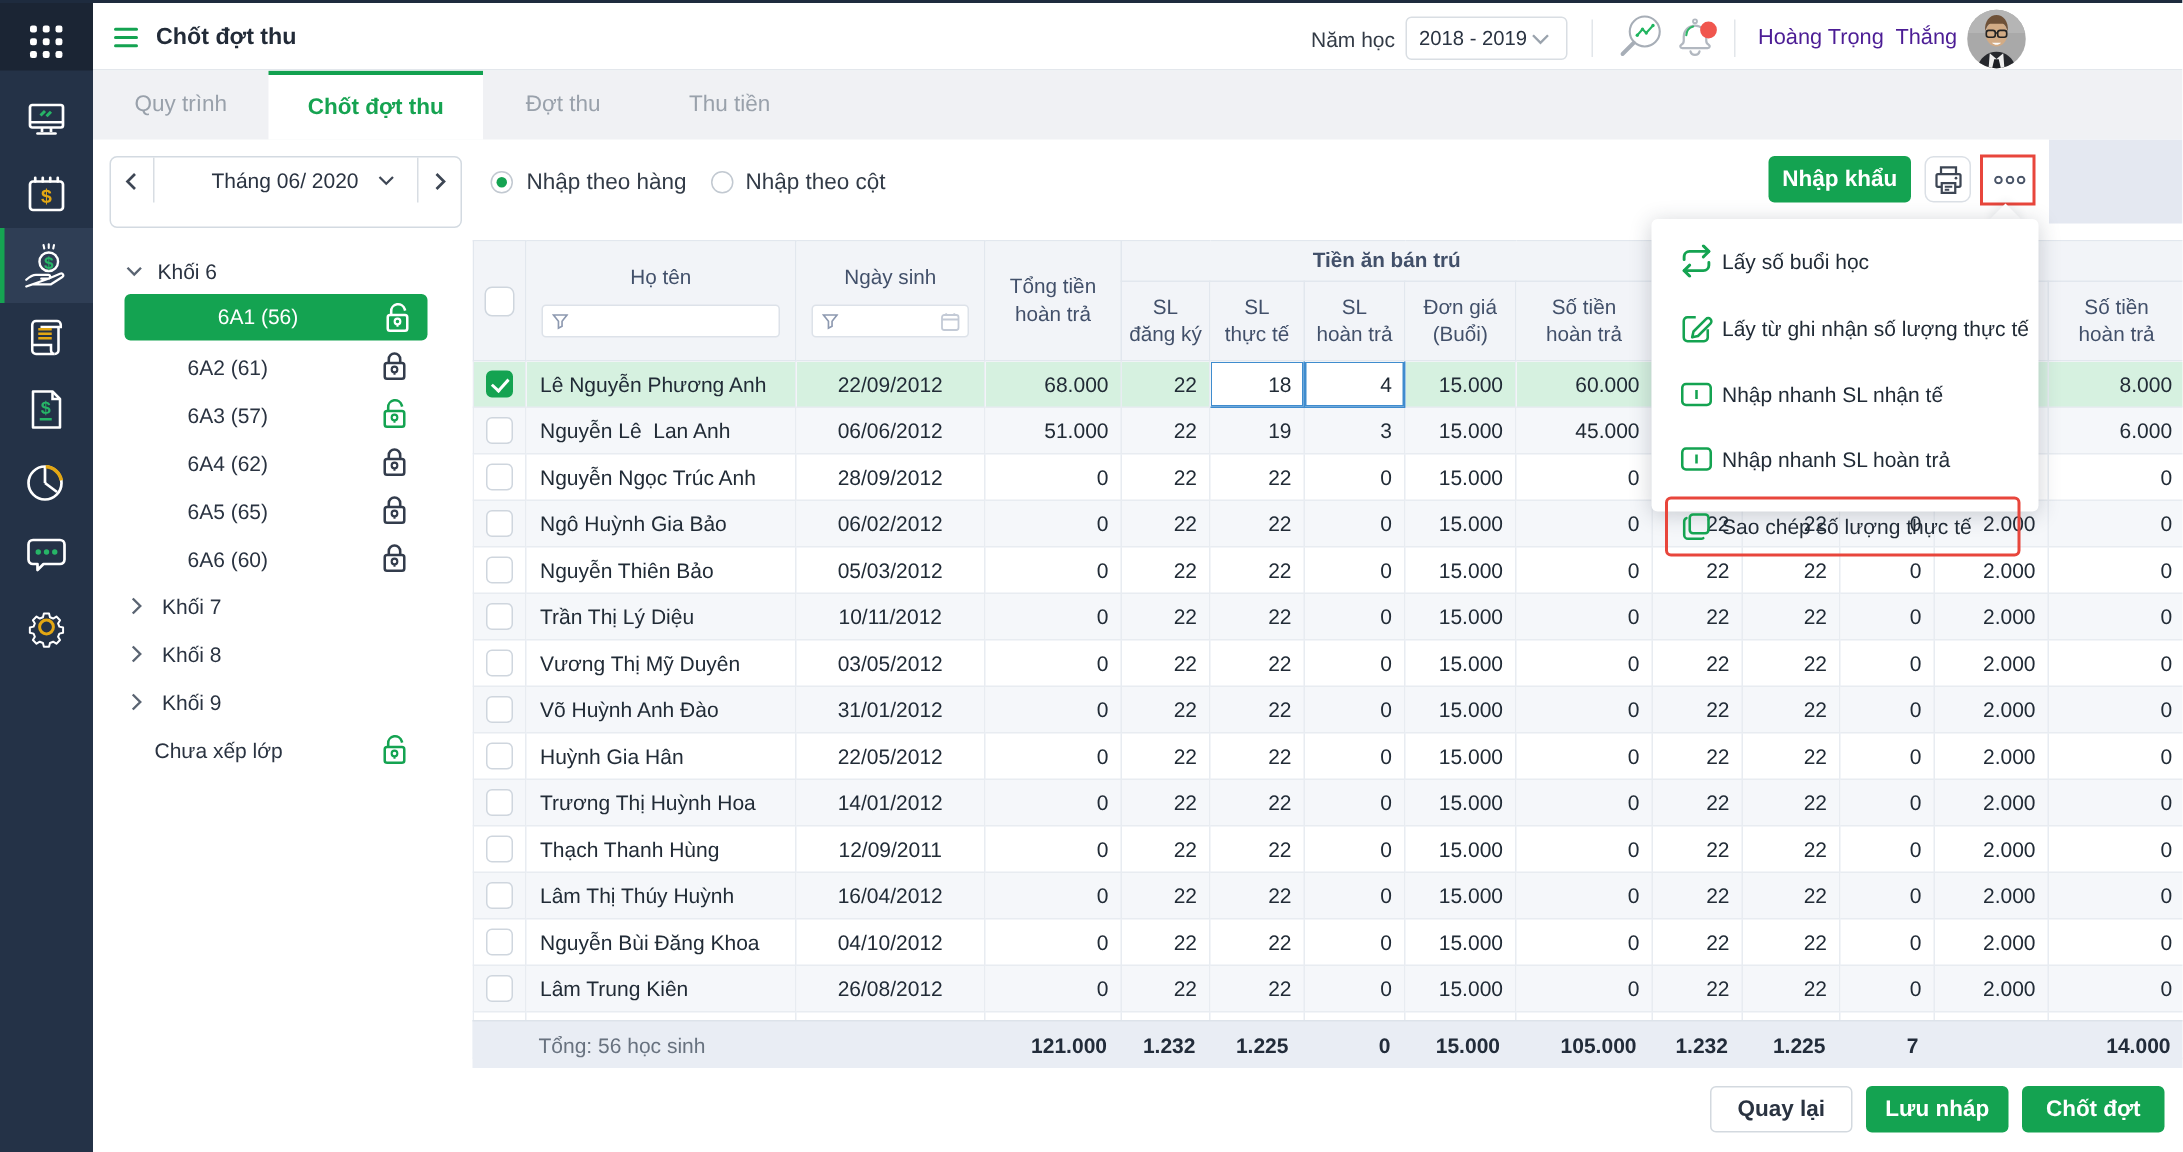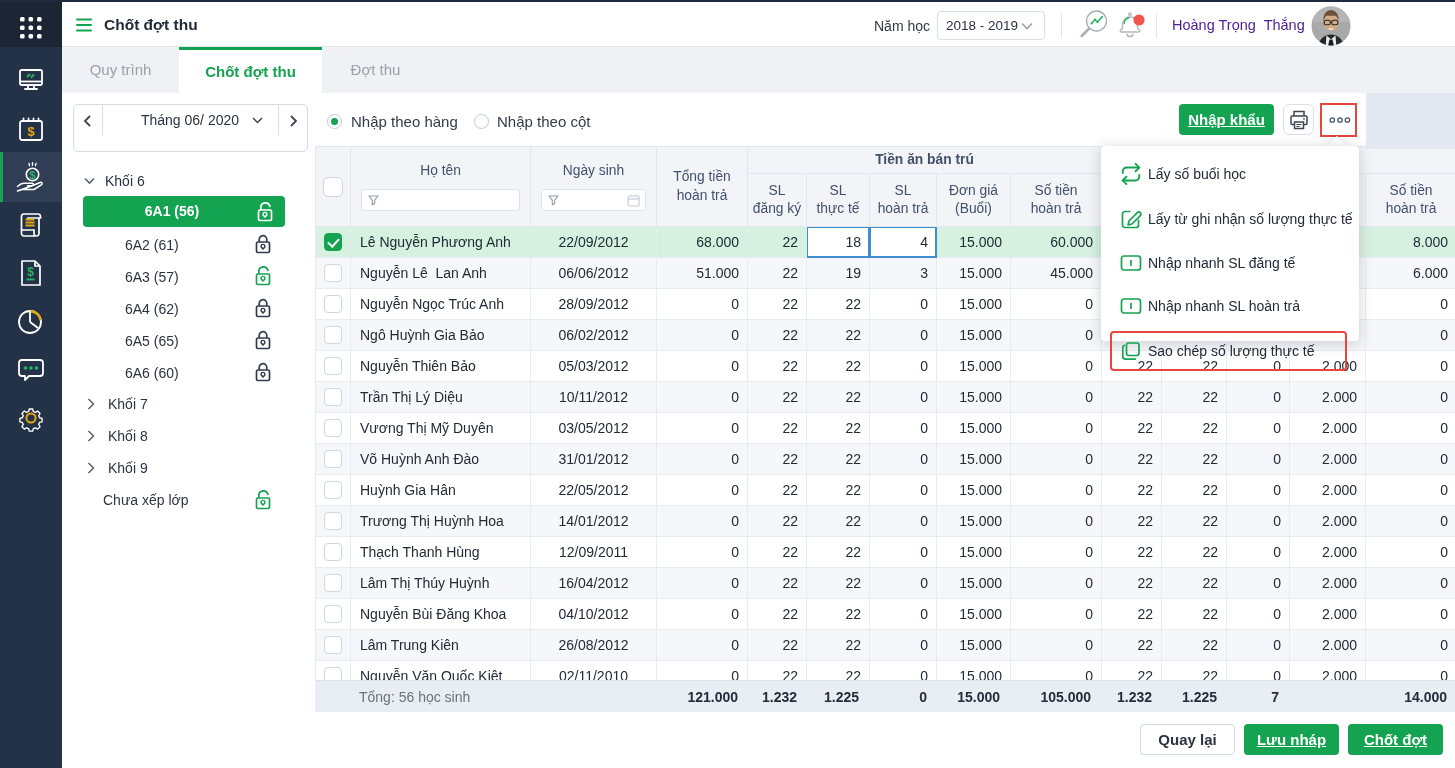--- a/index.html
+++ b/index.html
@@ -29,30 +29,30 @@
   
   #monthpick { left:73px; top:104px; width:235px; height:48px; border:1px solid #d3dae1; border-radius:5px; background:#fff; }
   #monthpick .div1 { position:absolute; left:28px; top:0; width:1px; height:30px; background:#d8dde3; }
   #monthpick .div2 { position:absolute; right:28px; top:0; width:1px; height:30px; background:#d8dde3; }
   #monthlabel { position:absolute; left:30px; right:31px; top:0; text-align:center; line-height:30px; font-size:14px; color:#2a3341; }
   .radio { position:absolute; width:15px; height:15px; border-radius:50%; border:1.5px solid #c2c9d1; background:#fff; }
   .radio.sel { border-color:#c2c9d1; }
   .radio.sel::after { content:""; position:absolute; left:2.5px; top:2.5px; width:7px; height:7px; border-radius:50%; background:#14a351; }
   .rlabel { position:absolute; font-size:15px; color:#323b47; }
   .btn { position:absolute; border-radius:4px; text-align:center; font-size:15px; font-weight:700; }
-  .btn.green { background:#14a351; color:#fff;text-decoration:underline; }
+  .btn.green { background:#14a351; color:#fff; }
   .btn.white { background:#fff; border:1px solid #d3d9df; color:#2a3341; }
 
   
   .tree-item { position:absolute; font-size:14px; color:#2a3341; }
   #pill { left:83px; top:196px; width:202px; height:31px; background:#14a351; border-radius:4px; z-index:5; }
-  #pill .txt { position:absolute; left:0; width:134px; text-align:center; line-height:31px; color:#fff; font-weight:700; font-size:14px;padding-left:44px; }
+  #pill .txt { position:absolute; left:0; width:134px; text-align:center; line-height:31px; color:#fff; font-weight:400; font-size:14px;padding-left:44px; }
 
   
-  #tablewrap { left:315px; top:146px; width:1141px; height:562px; overflow:hidden; z-index:1; }
+  #tablewrap { left:315px; top:160px; width:1141px; height:562px; overflow:hidden; z-index:1; }
   table { border-collapse:collapse; table-layout:fixed; width:1141px; }
   th, td { border:1px solid #e8ecf1; font-weight:normal; overflow:hidden; white-space:nowrap; }
   thead th { background:#f2f4f8; color:#42506a; font-size:13.8px; border-color:#e2e7ee; line-height:1.32; }
   td { font-size:14px; color:#212b36; height:30px; padding:0 8px; }
   tr.r { height:31px; }
   tr.alt td { background:#f5f7fa; }
   tr.selrow td { background:#d6f1e0; }
   td.num { text-align:right; }
   td.ctr { text-align:center; }
   td.name { padding-left:9px; }
@@ -195,20 +195,21 @@
       <rect x="20.8" y="14.2" width="6" height="4.6" rx="1.6" fill="none" stroke="#232323" stroke-width="1.1"></rect>
       <path d="M19.2 16h1.6" stroke="#232323" stroke-width="0.9"></path>
       <path d="M17 22.5c1.8 1.8 4.2 1.8 6 0z" fill="#fcfcfc"></path>
     </g>
   </svg>
 
 <div class="abs" id="tabbar">
   <div class="tab" style="left:0;width:117px">Quy trình</div>
   <div id="tab-active">Chốt đợt thu</div>
   <div class="tab" style="left:256px;width:115px">Đợt thu</div>
+  <div class="tab" style="left:367px;width:115px">Thu tiền</div>
 </div>
 
 <div class="abs" id="monthpick">
   <div class="div1"></div>
     <div class="div2"></div>
   <svg style="position:absolute;left:9px;top:10px" width="9" height="12" viewBox="0 0 9 12" fill="none">
       <path d="M7 1L2 6l5 5" stroke="#3d4654" stroke-width="1.8"></path>
     </svg>
   <svg style="position:absolute;right:9px;top:10px" width="9" height="12" viewBox="0 0 9 12" fill="none">
       <path d="M2 1l5 5-5 5" stroke="#3d4654" stroke-width="1.8"></path>
@@ -680,21 +681,21 @@
         <path d="M18.5 11.5V17a2.5 2.5 0 0 1-2.5 2.5H5A2.5 2.5 0 0 1 2.5 17V6A2.5 2.5 0 0 1 5 3.5h5.5" stroke="#14a351" stroke-width="1.7"></path>
         <path d="M9 13l-.9 3.9 3.9-.9 8.3-8.3a2.1 2.1 0 0 0-3-3z" stroke="#14a351" stroke-width="1.7" stroke-linejoin="round"></path>
       </svg>
     <div class="mtxt">Lấy từ ghi nhận số lượng thực tế</div>
   </div>
   <div class="mitem" style="top:97px">
     <svg width="22" height="20" viewBox="0 0 22 20" fill="none">
         <rect x="1.5" y="3" width="19" height="14" rx="2.5" stroke="#14a351" stroke-width="1.7"></rect>
         <path d="M11 7v6" stroke="#14a351" stroke-width="1.7"></path>
       </svg>
-    <div class="mtxt">Nhập nhanh SL đăng tế</div>
+    <div class="mtxt">Nhập nhanh SL nhận tế</div>
   </div>
   <div class="mitem" style="top:140px">
     <svg width="22" height="20" viewBox="0 0 22 20" fill="none">
         <rect x="1.5" y="3" width="19" height="14" rx="2.5" stroke="#14a351" stroke-width="1.7"></rect>
         <path d="M11 7v6" stroke="#14a351" stroke-width="1.7"></path>
       </svg>
     <div class="mtxt">Nhập nhanh SL hoàn trả</div>
   </div>
   <div class="mitem" style="top:185px">
     <svg width="22" height="22" viewBox="0 0 22 22" fill="none">

